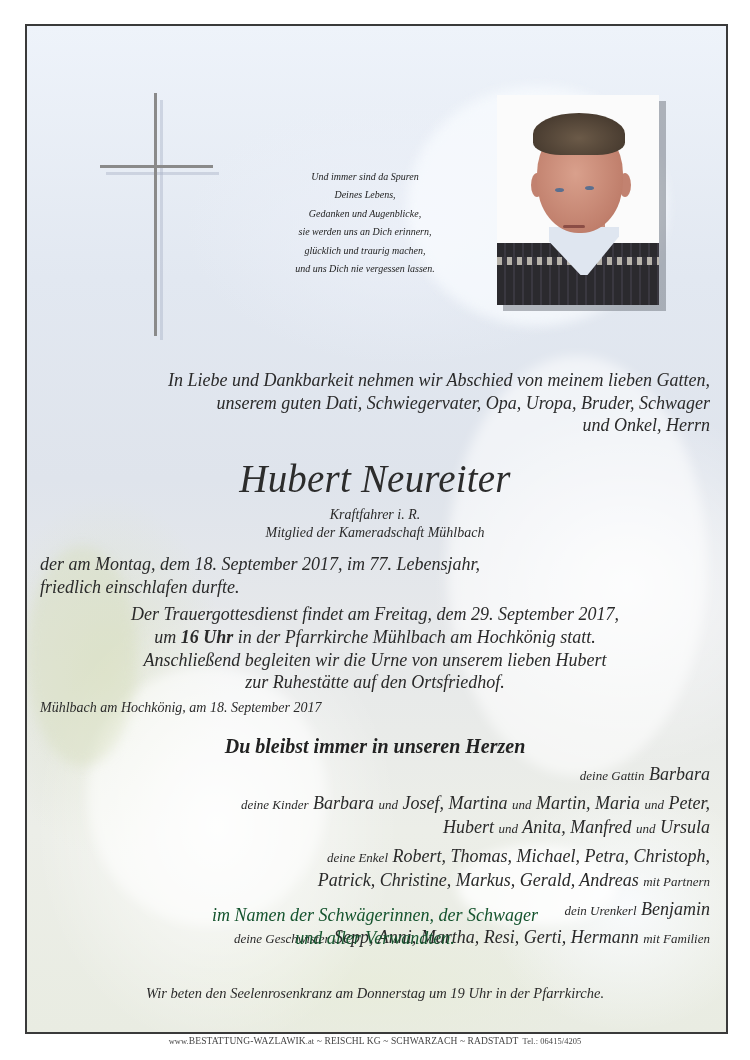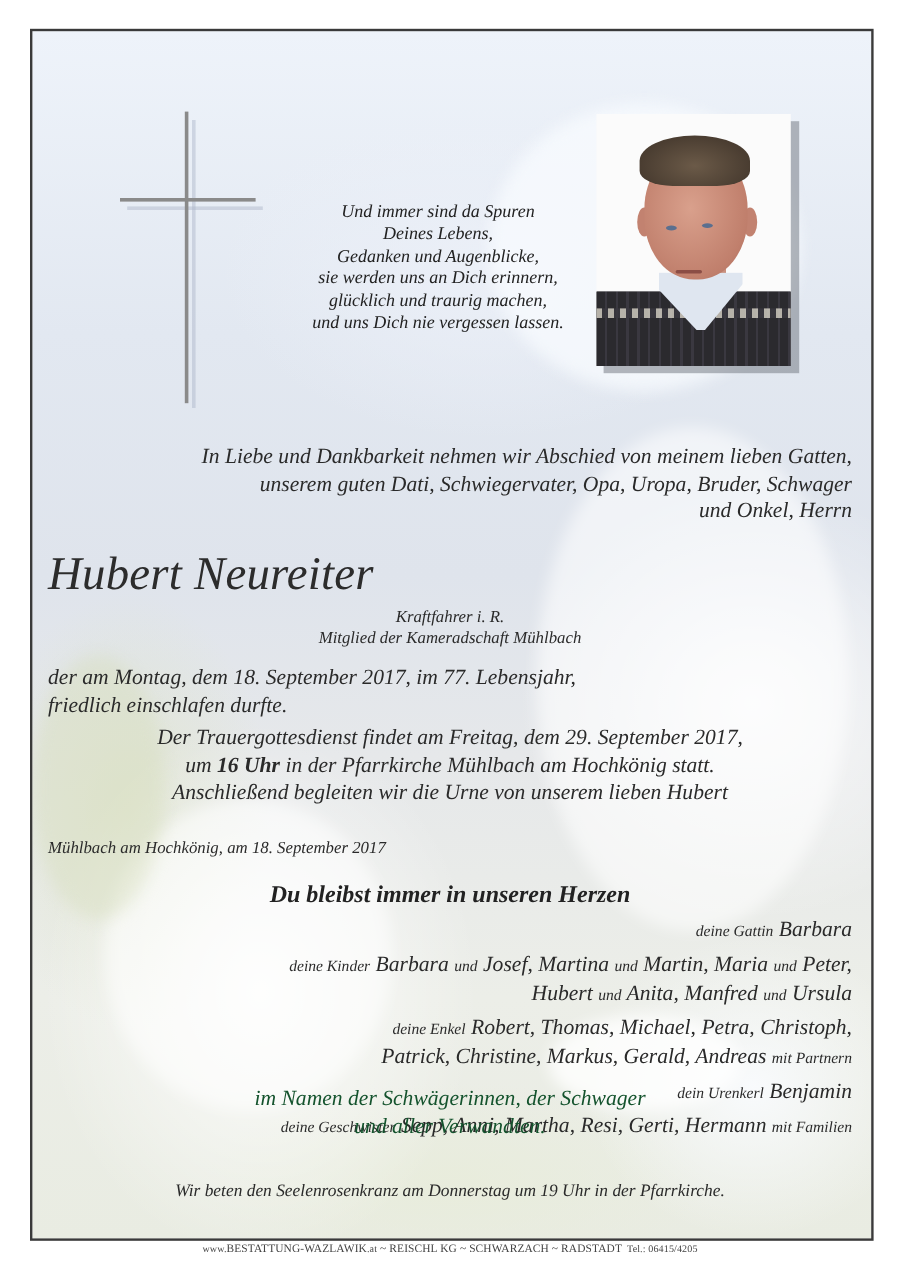--- a/index.html
+++ b/index.html
@@ -20,21 +20,21 @@
         linear-gradient(180deg, #eef3fa 0%, #e2e8f1 25%, #dfe4ec 45%, #e6e8ea 60%, #eceee8 80%, #e9ece2 100%);
     }
     .mist { position: absolute; border-radius: 50%; filter: blur(6px); }
     .cross-v { position: absolute; left: 154px; top: 93px; width: 3px; height: 243px; background: #8a8a8a; }
     .cross-v-sh { position: absolute; left: 160px; top: 100px; width: 3px; height: 240px; background: rgba(170,180,200,0.45); }
     .cross-h { position: absolute; left: 100px; top: 165px; width: 113px; height: 3px; background: #8a8a8a; }
     .cross-h-sh { position: absolute; left: 106px; top: 172px; width: 113px; height: 3px; background: rgba(170,180,200,0.45); }
 
     .poem {
       position: absolute; left: 245px; top: 168px; width: 240px; text-align: center;
-      font-style: italic; font-size: 15px; line-height: 18.4px; color: #222;
+      font-style: italic; font-size: 10px; line-height: 18.4px; color: #222;
     }
     .photo-shadow { position: absolute; left: 503px; top: 101px; width: 163px; height: 210px; background: rgba(120,125,135,0.55); }
     .photo {
       position: absolute; left: 497px; top: 95px; width: 162px; height: 210px; background: #fbfbfb; overflow: hidden;
     }
     .ph-sweater { position:absolute; left:0; bottom:0; width:100%; height:62px;
       background: repeating-linear-gradient(90deg, #2b2a2e 0 7px, #3a3840 7px 9px), #2b2a2e; }
     .ph-sweater-band { position:absolute; left:0; bottom:40px; width:100%; height:8px;
       background: repeating-linear-gradient(90deg, #d9d4c8 0 5px, #3a3840 5px 10px); opacity:.8; }
     .ph-collar { position:absolute; left:52px; bottom:30px; width:70px; height:48px; background:#dfe6f0;
@@ -48,21 +48,21 @@
     .ph-ear-r { position:absolute; left:122px; top:78px; width:12px; height:24px; border-radius:50%; background:#c28270; }
     .ph-eye-l { position:absolute; left:58px; top:93px; width:9px; height:4px; border-radius:50%; background:#5a6f8f; }
     .ph-eye-r { position:absolute; left:88px; top:91px; width:9px; height:4px; border-radius:50%; background:#5a6f8f; }
     .ph-mouth { position:absolute; left:66px; top:130px; width:22px; height:3px; background:#8b4d45; border-radius:2px; }
 
     .intro {
       position: absolute; left: 40px; top: 369px; width: 670px; text-align: right;
       font-style: italic; font-size: 18px; line-height: 22.5px; color: #2a2a2a;
     }
     .name {
-      position: absolute; left: 40px; top: 456px; width: 670px; 
+      position: absolute; left: 40px; top: 456px; width: 670px; text-align: center;
       font-style: italic; font-size: 39px; line-height: 46px; color: #2c2c2c; letter-spacing: 0.2px;
     }
     .roles {
       position: absolute; left: 40px; top: 506px; width: 670px; text-align: center;
       font-style: italic; font-size: 14px; line-height: 18px; color: #2a2a2a;
     }
     .died {
       position: absolute; left: 40px; top: 553px; width: 670px; text-align: left;
       font-style: italic; font-size: 18px; line-height: 23px; color: #2a2a2a;
     }
@@ -157,20 +157,21 @@
 
 <div class="died">
   <div>der am Montag, dem 18. September 2017, im 77. Lebensjahr,</div>
   <div>friedlich einschlafen durfte.</div>
 </div>
 
 <div class="service">
   <div>Der Trauergottesdienst findet am Freitag, dem 29. September 2017,</div>
   <div><span>um </span><b>16 Uhr</b><span> in der Pfarrkirche Mühlbach am Hochkönig statt.</span></div>
   <div>Anschließend begleiten wir die Urne von unserem lieben Hubert</div>
+  <div>zur Ruhestätte auf den Ortsfriedhof.</div>
 </div>
 
 <div class="place-date">Mühlbach am Hochkönig, am 18. September 2017</div>
 
 <div class="motto">Du bleibst immer in unseren Herzen</div>
 
 <div class="family">
   <div class="row">
     <span class="sm">deine Gattin</span>
     <span>Barbara</span>

